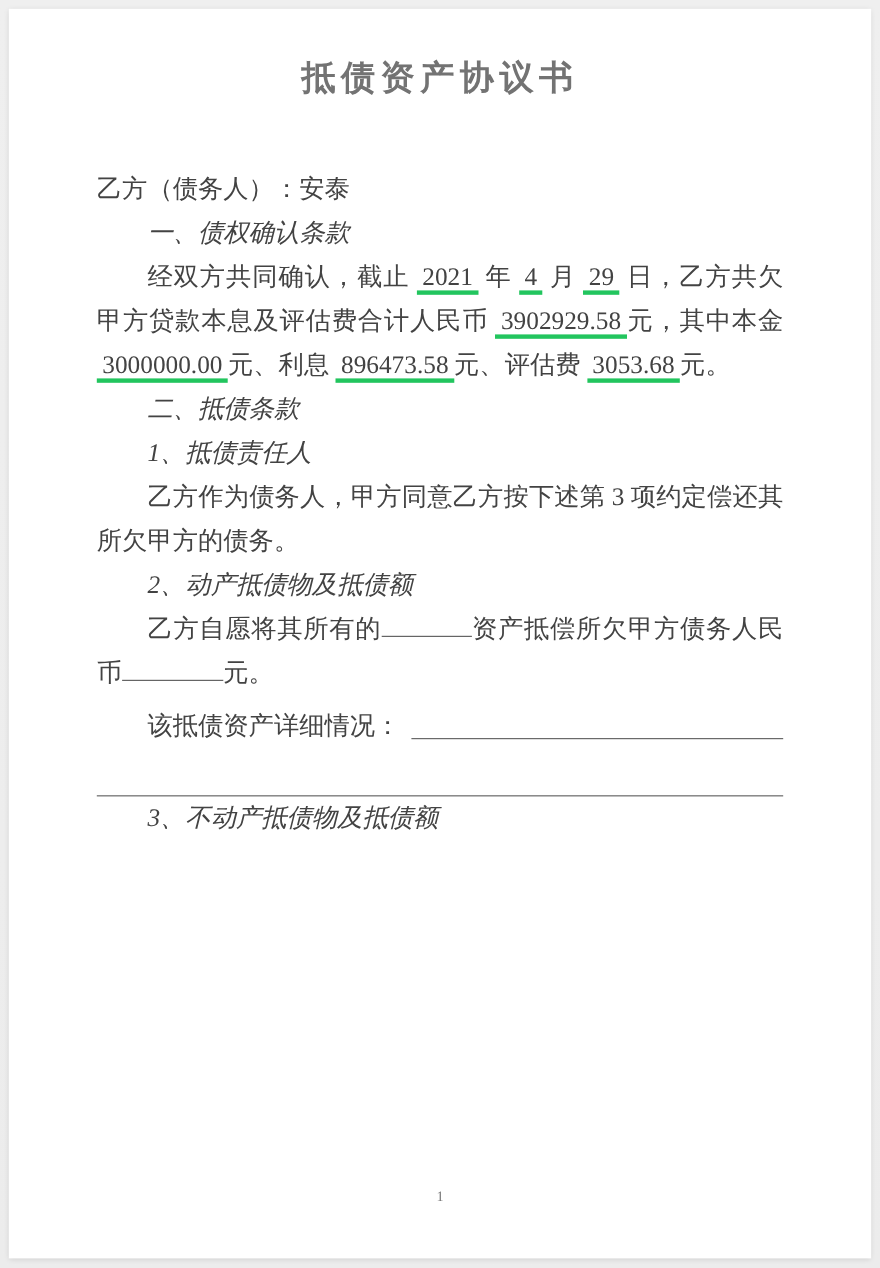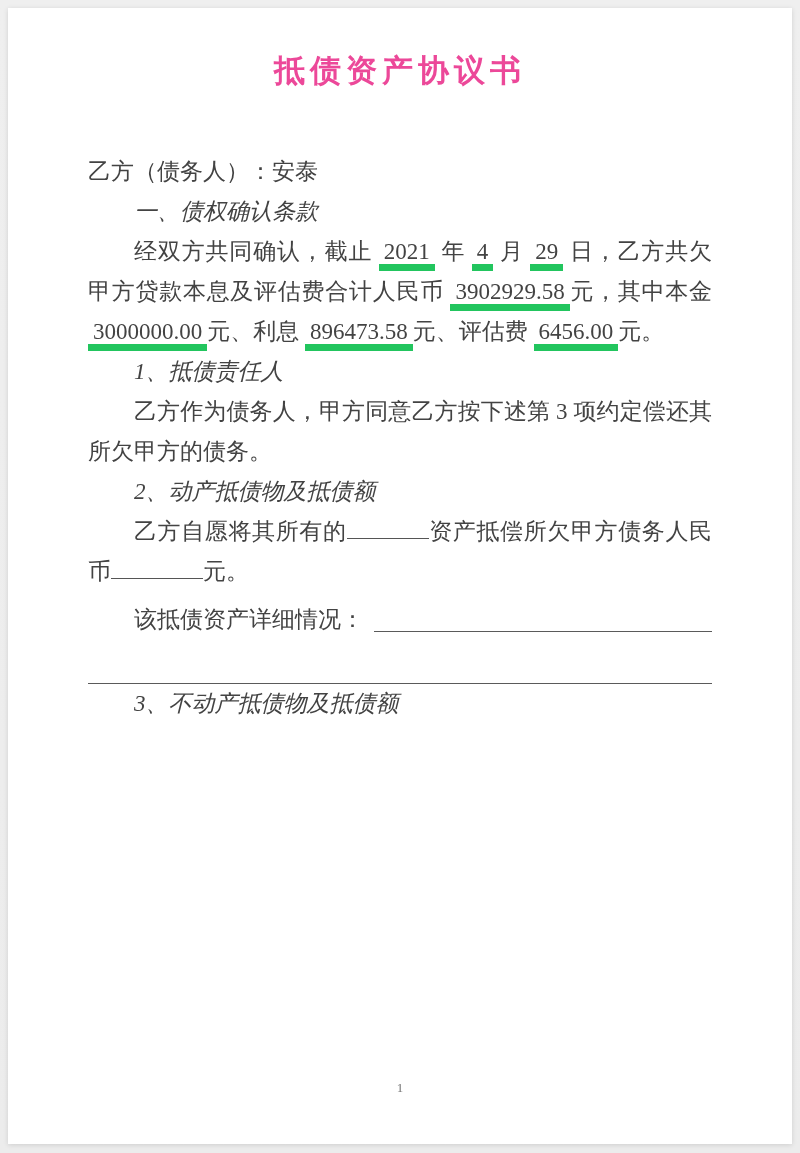--- a/index.html
+++ b/index.html
@@ -28,28 +28,28 @@
     color: #434343;
     text-align: justify;
   }
   h1.doc-title {
     margin: 0 0 58px 0;
     font-size: 31px;
     line-height: 46px;
     font-weight: 700;
     letter-spacing: 5px;
     text-align: center;
-    color: #ec4899;
+    color: #737373;
   }
   p { margin: 0; }
   .indent { text-indent: 2em; }
   .heading { text-indent: 2em; font-style: italic; }
   
   .fill {
-    border-bottom: 7px solid #22c55e;
+    border-bottom: 4px solid #22c55e;
     padding: 0 5px;
   }
   
   .blank {
     display: inline-block;
     border-bottom: 1px solid #555;
     height: 1.1em;
     vertical-align: baseline;
   }
   .blank-w80 { width: 82px; }
@@ -98,22 +98,23 @@
       <p class="indent"><span>经双方共同确认，截止</span>
         <span class="fill">2021</span>
         <span>年</span>
         <span class="fill">4</span>
         <span>月</span>
         <span class="fill">29</span>
         <span>日，乙方共欠甲方贷款本息及评估费合计人民币</span>
         <span class="fill">3902929.58</span><span>元，其中本金</span>
         <span class="fill">3000000.00</span><span>元、利息</span>
         <span class="fill">896473.58</span><span>元、评估费</span>
-        <span class="fill">6456.00</span><span>元。</span></p>
+        <span class="fill">3053.68</span><span>元。</span></p>
 
+      <p class="heading">二、抵债条款</p>
 
       <p class="heading">1、抵债责任人</p>
 
       <p class="indent">乙方作为债务人，甲方同意乙方按下述第 3 项约定偿还其所欠甲方的债务。</p>
 
       <p class="heading">2、动产抵债物及抵债额</p>
 
       <p class="indent"><span>乙方自愿将其所有的</span><span class="blank blank-w80"></span><span>资产抵偿所欠甲方债务人</span><span>民币</span><span class="blank blank-w90"></span><span>元。</span></p>
 
       <div class="detail-line">

